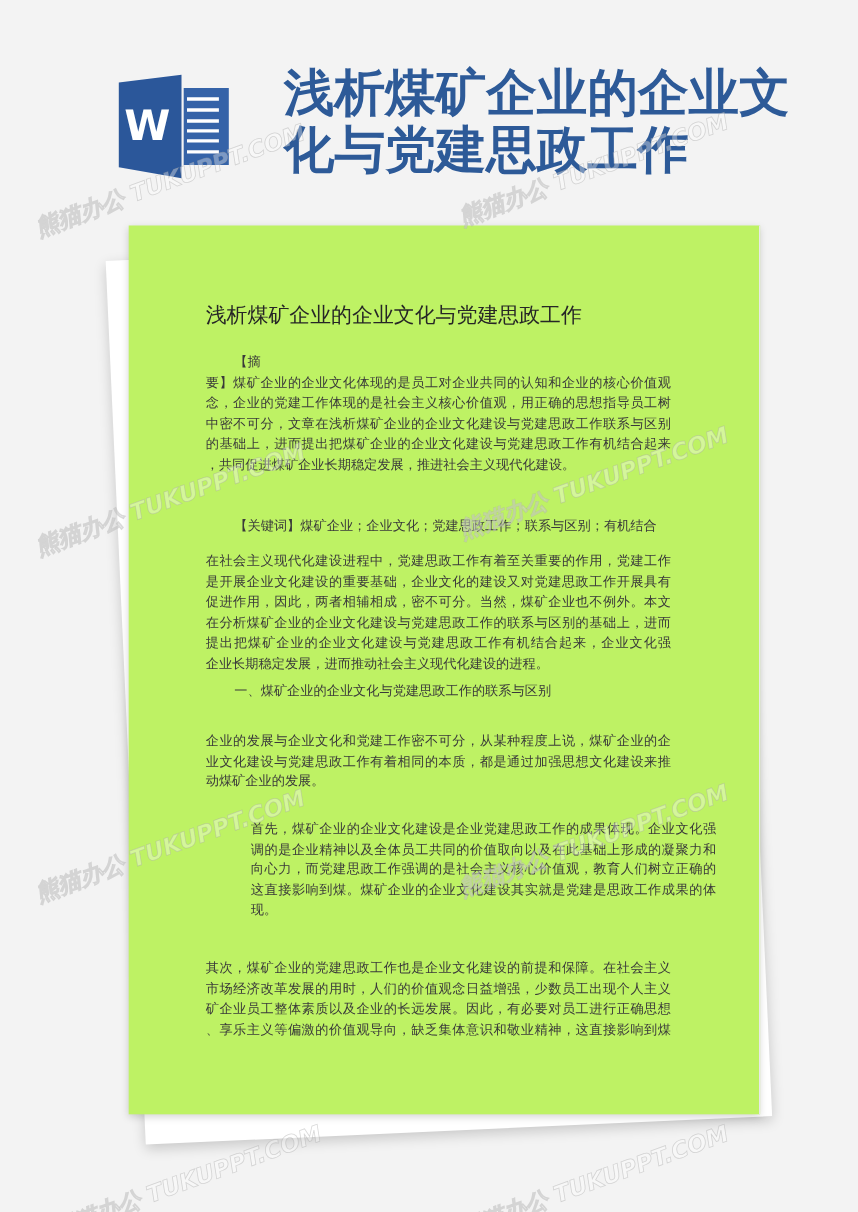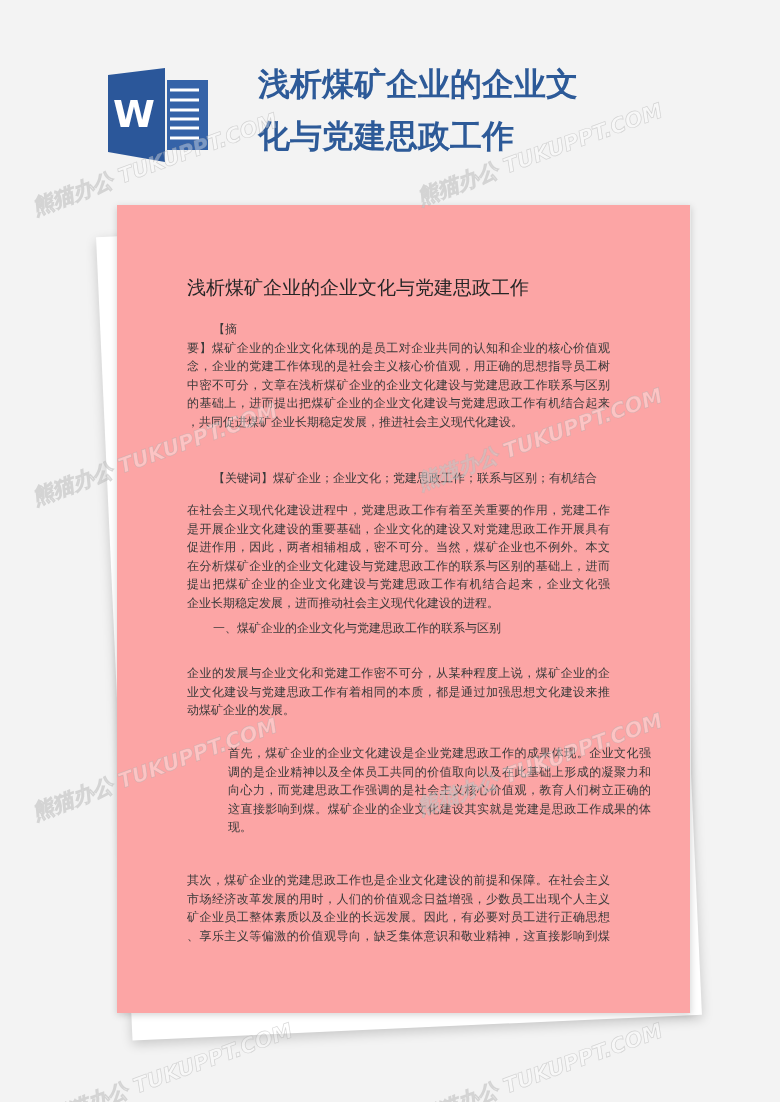--- a/index.html
+++ b/index.html
@@ -4,21 +4,21 @@
   <style>
     html, body { margin: 0; padding: 0; }
     body {
       width: 780px; height: 1102px; position: relative; overflow: hidden;
       background: #f3f3f3;
       font-family: "DejaVu Serif", "Liberation Serif", serif;
     }
     .word-icon { position: absolute; left: 100px; top: 60px; width: 115px; height: 110px; }
     .big-title {
       position: absolute; left: 258px; top: 58px;
-      font-size: 32px; line-height: 52px; font-weight: bold;
+      font-size: 46px; line-height: 52px; font-weight: bold;
       color: #2d5a98; white-space: nowrap;
       font-family: "DejaVu Serif", "Liberation Serif", serif;
     }
     .big-title div { height: 52px; }
 
     .watermark {
       position: absolute; width: 270px; text-align: center;
       font-family: "DejaVu Sans", "Liberation Sans", sans-serif;
       font-size: 21px; font-weight: bold; font-style: italic; white-space: nowrap;
       color: rgba(255,255,255,0.35);
@@ -26,21 +26,21 @@
       transform: rotate(-20deg); pointer-events: none; z-index: 20;
     }
 
     .back-page {
       position: absolute; left: 114px; top: 224px; width: 570px; height: 804px;
       background: #ffffff; transform: rotate(-2.6deg);
       box-shadow: 0 4px 12px rgba(0,0,0,0.18);
     }
     .page {
       position: absolute; left: 117px; top: 205px; width: 573px; height: 808px;
-      background: #fca5a5; box-shadow: 0 2px 7px rgba(0,0,0,0.17);
+      background: #bef264; box-shadow: 0 2px 7px rgba(0,0,0,0.17);
       border-right: 1px solid #e8e8e8;
     }
     .doc-title {
       position: absolute; left: 70px; top: 71px;
       font-size: 19px; line-height: 22px; color: #262626; white-space: nowrap;
     }
     .block {
       position: absolute; left: 70px; width: 423px;
       font-size: 12px; line-height: 18.5px; color: #3a3a3a;
     }

